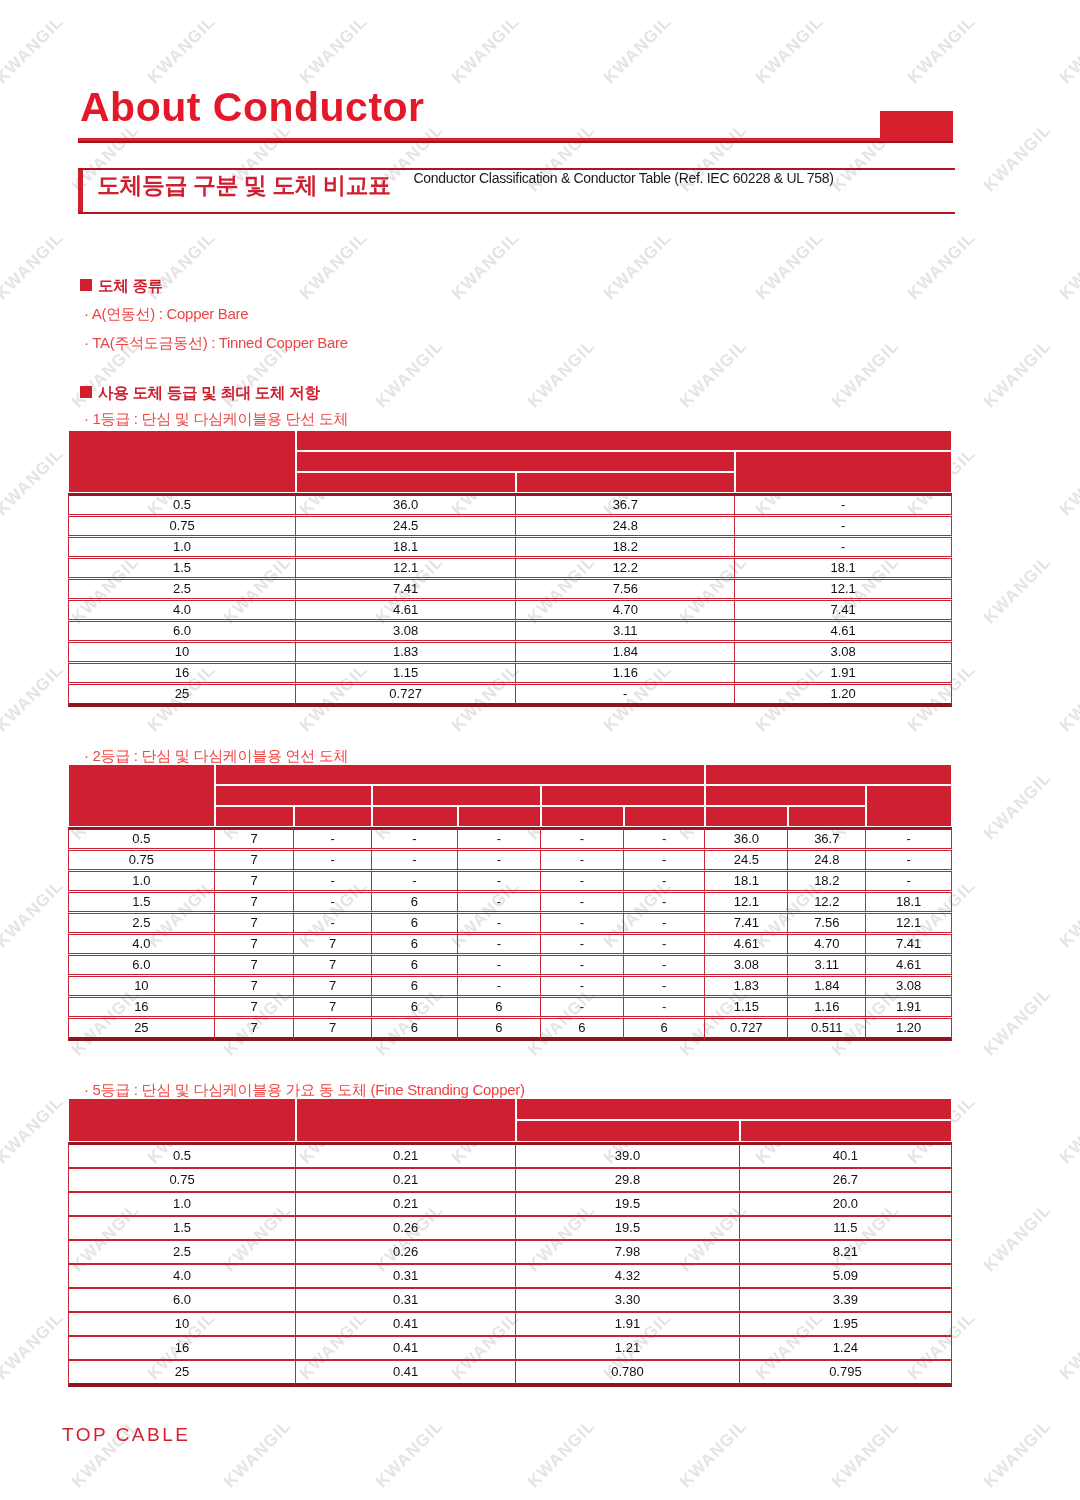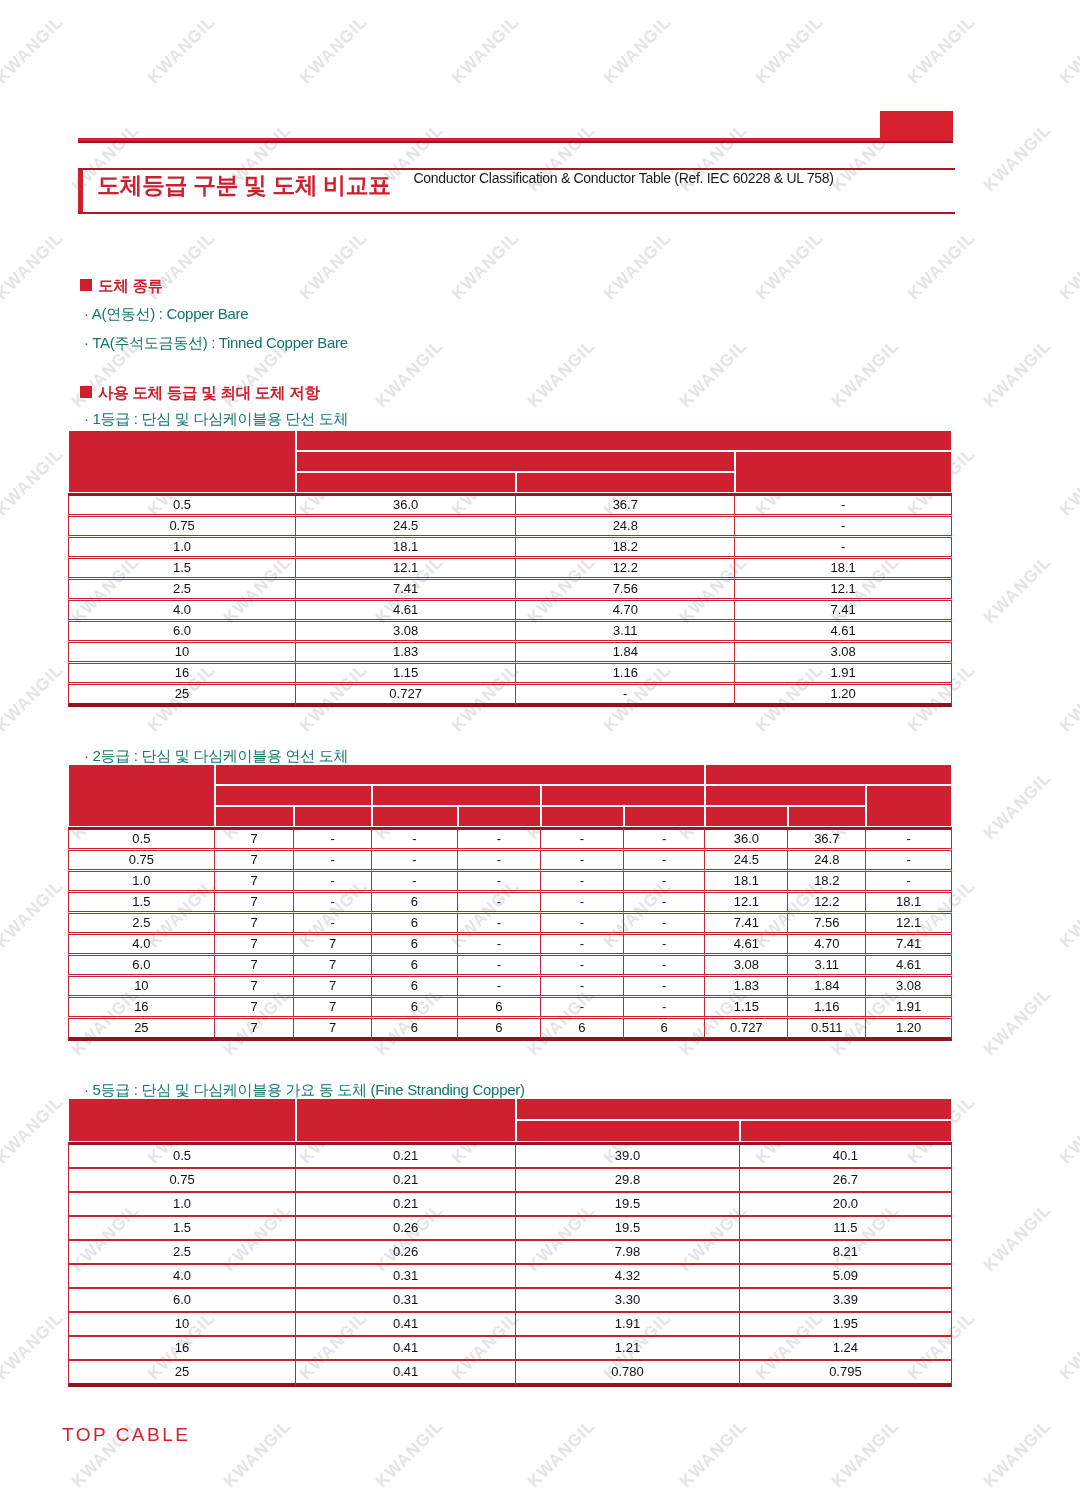--- a/index.html
+++ b/index.html
@@ -35,21 +35,21 @@
     border-top:2px solid #b31322; border-bottom:2px solid #b31322;
     display:flex; align-items:flex-start;
   }
   .section-bar .kbar { width:5px; align-self:stretch; background:#cf1f2f; }
   .section-title-ko { font-size:23px; font-weight:bold; color:#cf1f2f; margin-left:14px; letter-spacing:-0.5px; }
   .section-title-en { font-size:14px; color:#1a1a1a; margin-left:23px; letter-spacing:-0.3px; }
 
   
   .red-heading { position:absolute; left:80px; font-size:15.5px; font-weight:bold; color:#cf1f2f; letter-spacing:-0.3px; }
   .red-heading .sq { display:inline-block; width:12px; height:12px; background:#cf1f2f; margin-right:6px; }
-  .plain-line { position:absolute; left:84px; font-size:15px; font-weight:500; color:#0f766e; letter-spacing:-0.3px; }
+  .plain-line { position:absolute; left:84px; font-size:15px; font-weight:500; color:#ef4444; letter-spacing:-0.3px; }
 
   
   table { border-collapse:separate; border-spacing:0; table-layout:fixed; position:absolute; left:68px; width:884px; }
   thead td { background:#ce2030; border:1.5px solid #ffffff; height:21px; }
   tbody td {
     text-align:center; font-size:13px; color:#111; padding:0;
     border-right:1.5px solid #c42638; height:18px; line-height:18px;
     border-bottom:3px double #cc2033;
   }
   tbody td:first-child { border-left:1.5px solid #c42638; }
@@ -183,20 +183,21 @@
       <span class="wm" style="color: rgb(228, 228, 228); left: 234px; top: 1472px;">KWANGIL</span>
       <span class="wm" style="color: rgb(228, 228, 228); left: 386px; top: 1472px;">KWANGIL</span>
       <span class="wm" style="color: rgb(228, 228, 228); left: 538px; top: 1472px;">KWANGIL</span>
       <span class="wm" style="color: rgb(228, 228, 228); left: 690px; top: 1472px;">KWANGIL</span>
       <span class="wm" style="color: rgb(228, 228, 228); left: 842px; top: 1472px;">KWANGIL</span>
       <span class="wm" style="color: rgb(228, 228, 228); left: 994px; top: 1472px;">KWANGIL</span>
     </div>
 
   <div class="content">
 
+    <div class="page-title">About Conductor</div>
     <div class="title-rule"></div>
     <div class="title-block"></div>
 
     <div class="section-bar">
       <div class="kbar"></div>
       <div class="section-title-ko">도체등급 구분 및 도체 비교표</div>
       <div class="section-title-en">Conductor Classification &amp; Conductor Table (Ref. IEC 60228 &amp; UL 758)</div>
     </div>
 
     <div class="red-heading" style="top:276px">

